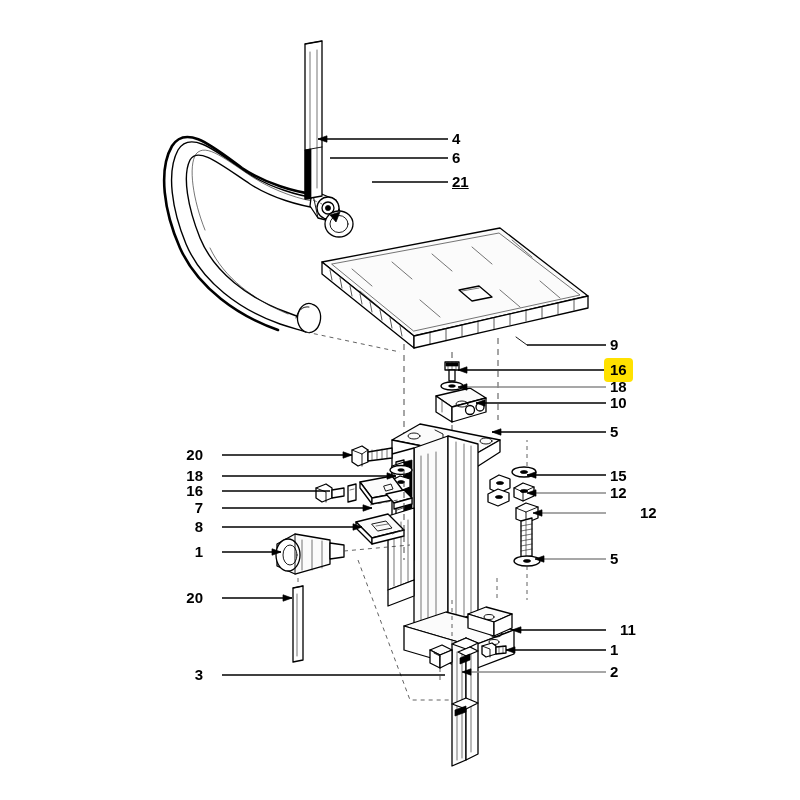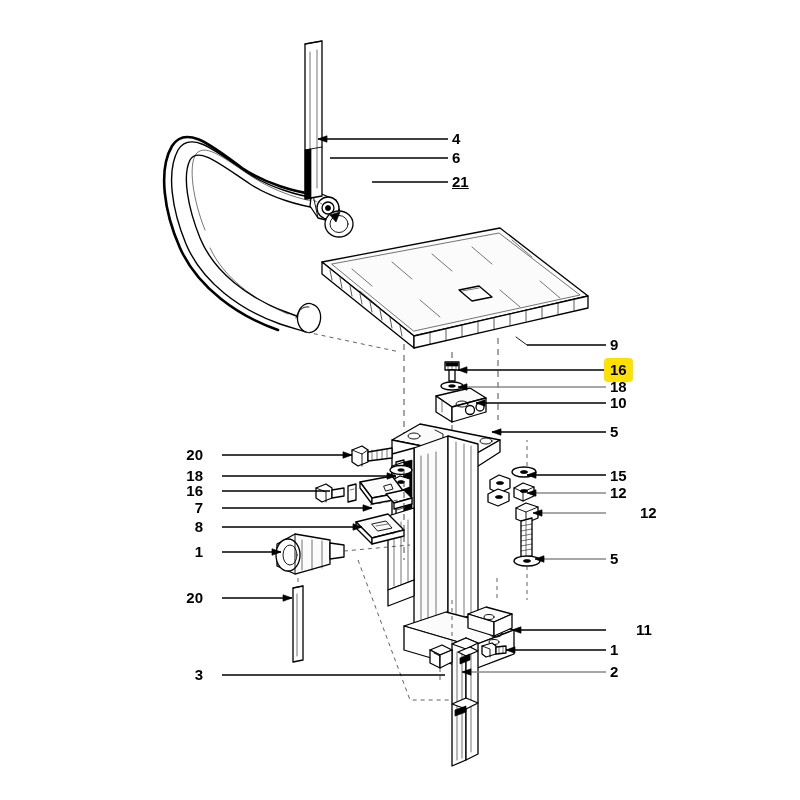--- a/index.html
+++ b/index.html
@@ -422,21 +422,21 @@
       <div class="callout-num right-side" style="top: 174px; left: 452px; text-decoration: underline;"><span>21</span></div>
       <div class="callout-num right-side" style="top: 337px; left: 610px;"><span>9</span></div>
       <div class="callout-num right-side" style="top: 362px; left: 610px;"><span class="callout-hl" style="background: rgb(255, 225, 0);">16</span></div>
       <div class="callout-num right-side" style="top: 379px; left: 610px;"><span>18</span></div>
       <div class="callout-num right-side" style="top: 395px; left: 610px;"><span>10</span></div>
       <div class="callout-num right-side" style="top: 424px; left: 610px;"><span>5</span></div>
       <div class="callout-num right-side" style="top: 468px; left: 610px;"><span>15</span></div>
       <div class="callout-num right-side" style="top: 485px; left: 610px;"><span>12</span></div>
       <div class="callout-num right-side" style="top: 505px; left: 608px; margin-left: 32px;"><span>12</span></div>
       <div class="callout-num right-side" style="top: 551px; left: 610px;"><span>5</span></div>
-      <div class="callout-num right-side" style="top: 622px; left: 636px;"><span>11</span></div>
+      <div class="callout-num right-side" style="top: 622px; left: 620px;"><span>11</span></div>
       <div class="callout-num right-side" style="top: 642px; left: 610px;"><span>1</span></div>
       <div class="callout-num right-side" style="top: 664px; left: 610px;"><span>2</span></div>
       <div class="callout-num left-side" style="top: 447px; left: 163px; width: 40px;"><span>20</span></div>
       <div class="callout-num left-side" style="top: 468px; left: 163px; width: 40px;"><span>18</span></div>
       <div class="callout-num left-side" style="top: 483px; left: 163px; width: 40px;"><span>16</span></div>
       <div class="callout-num left-side" style="top: 500px; left: 163px; width: 40px;"><span>7</span></div>
       <div class="callout-num left-side" style="top: 519px; left: 163px; width: 40px;"><span>8</span></div>
       <div class="callout-num left-side" style="top: 544px; left: 163px; width: 40px;"><span>1</span></div>
       <div class="callout-num left-side" style="top: 590px; left: 163px; width: 40px;"><span>20</span></div>
       <div class="callout-num left-side" style="top: 667px; left: 163px; width: 40px;"><span>3</span></div>

